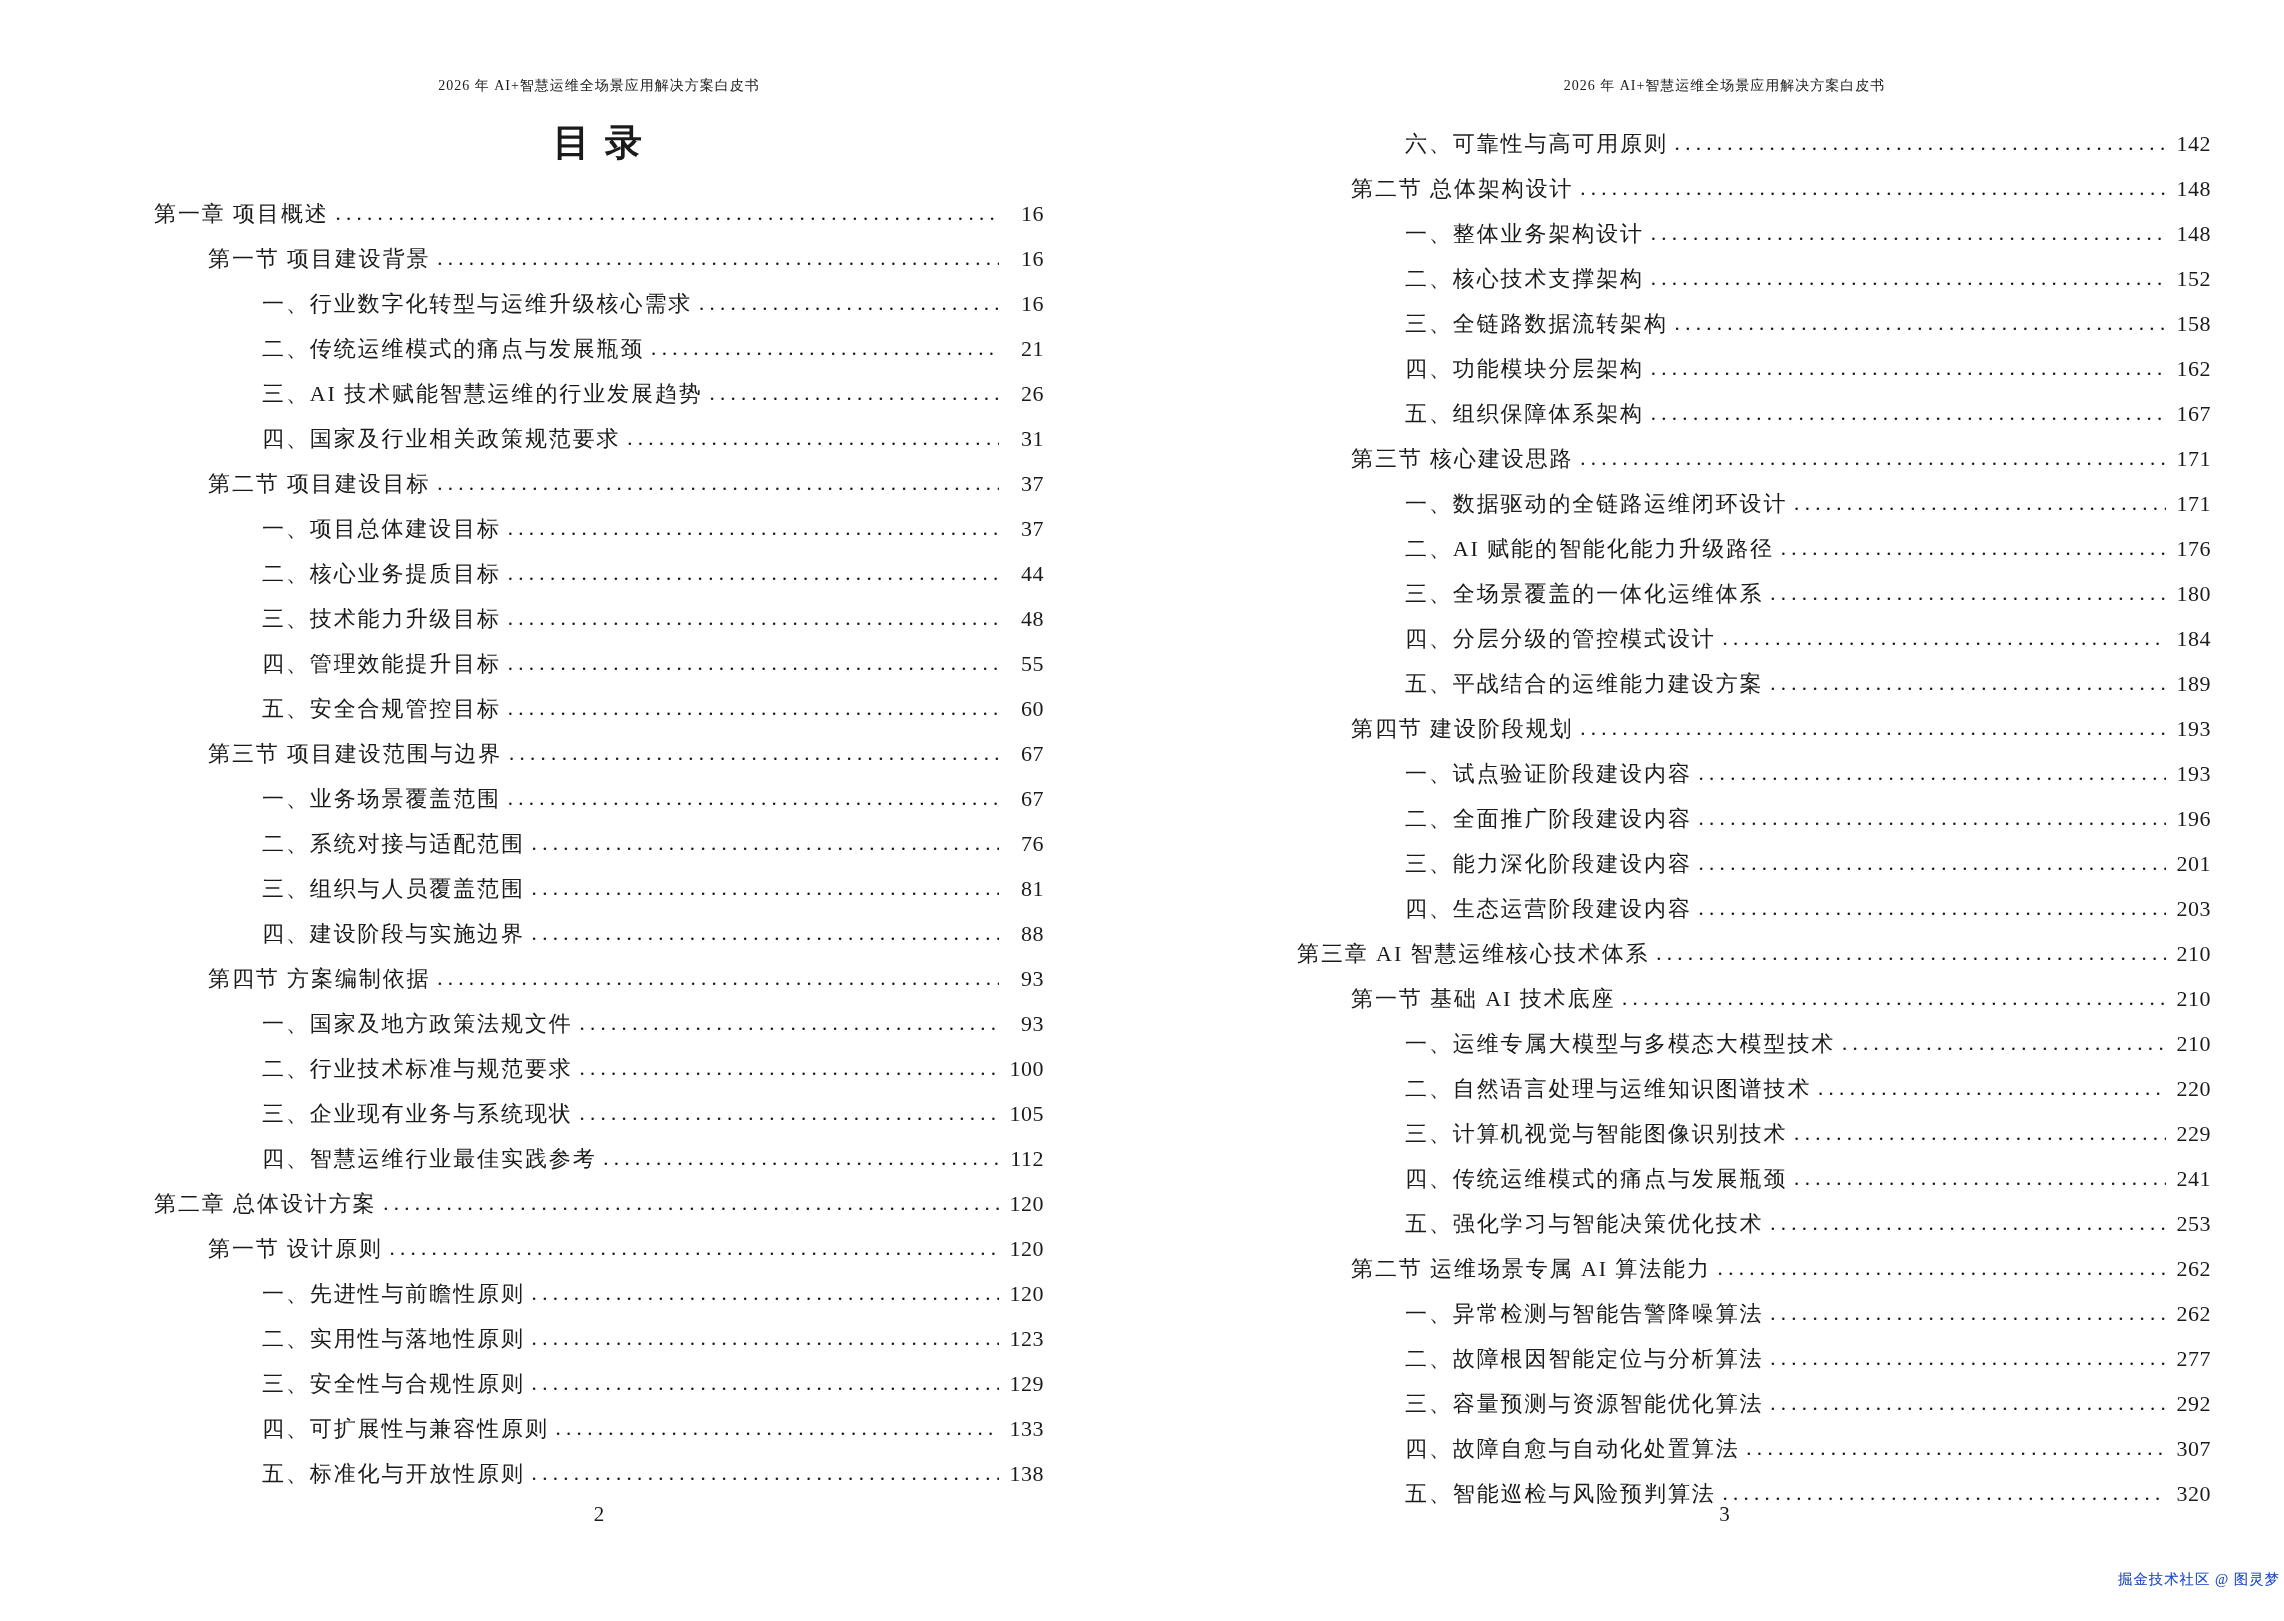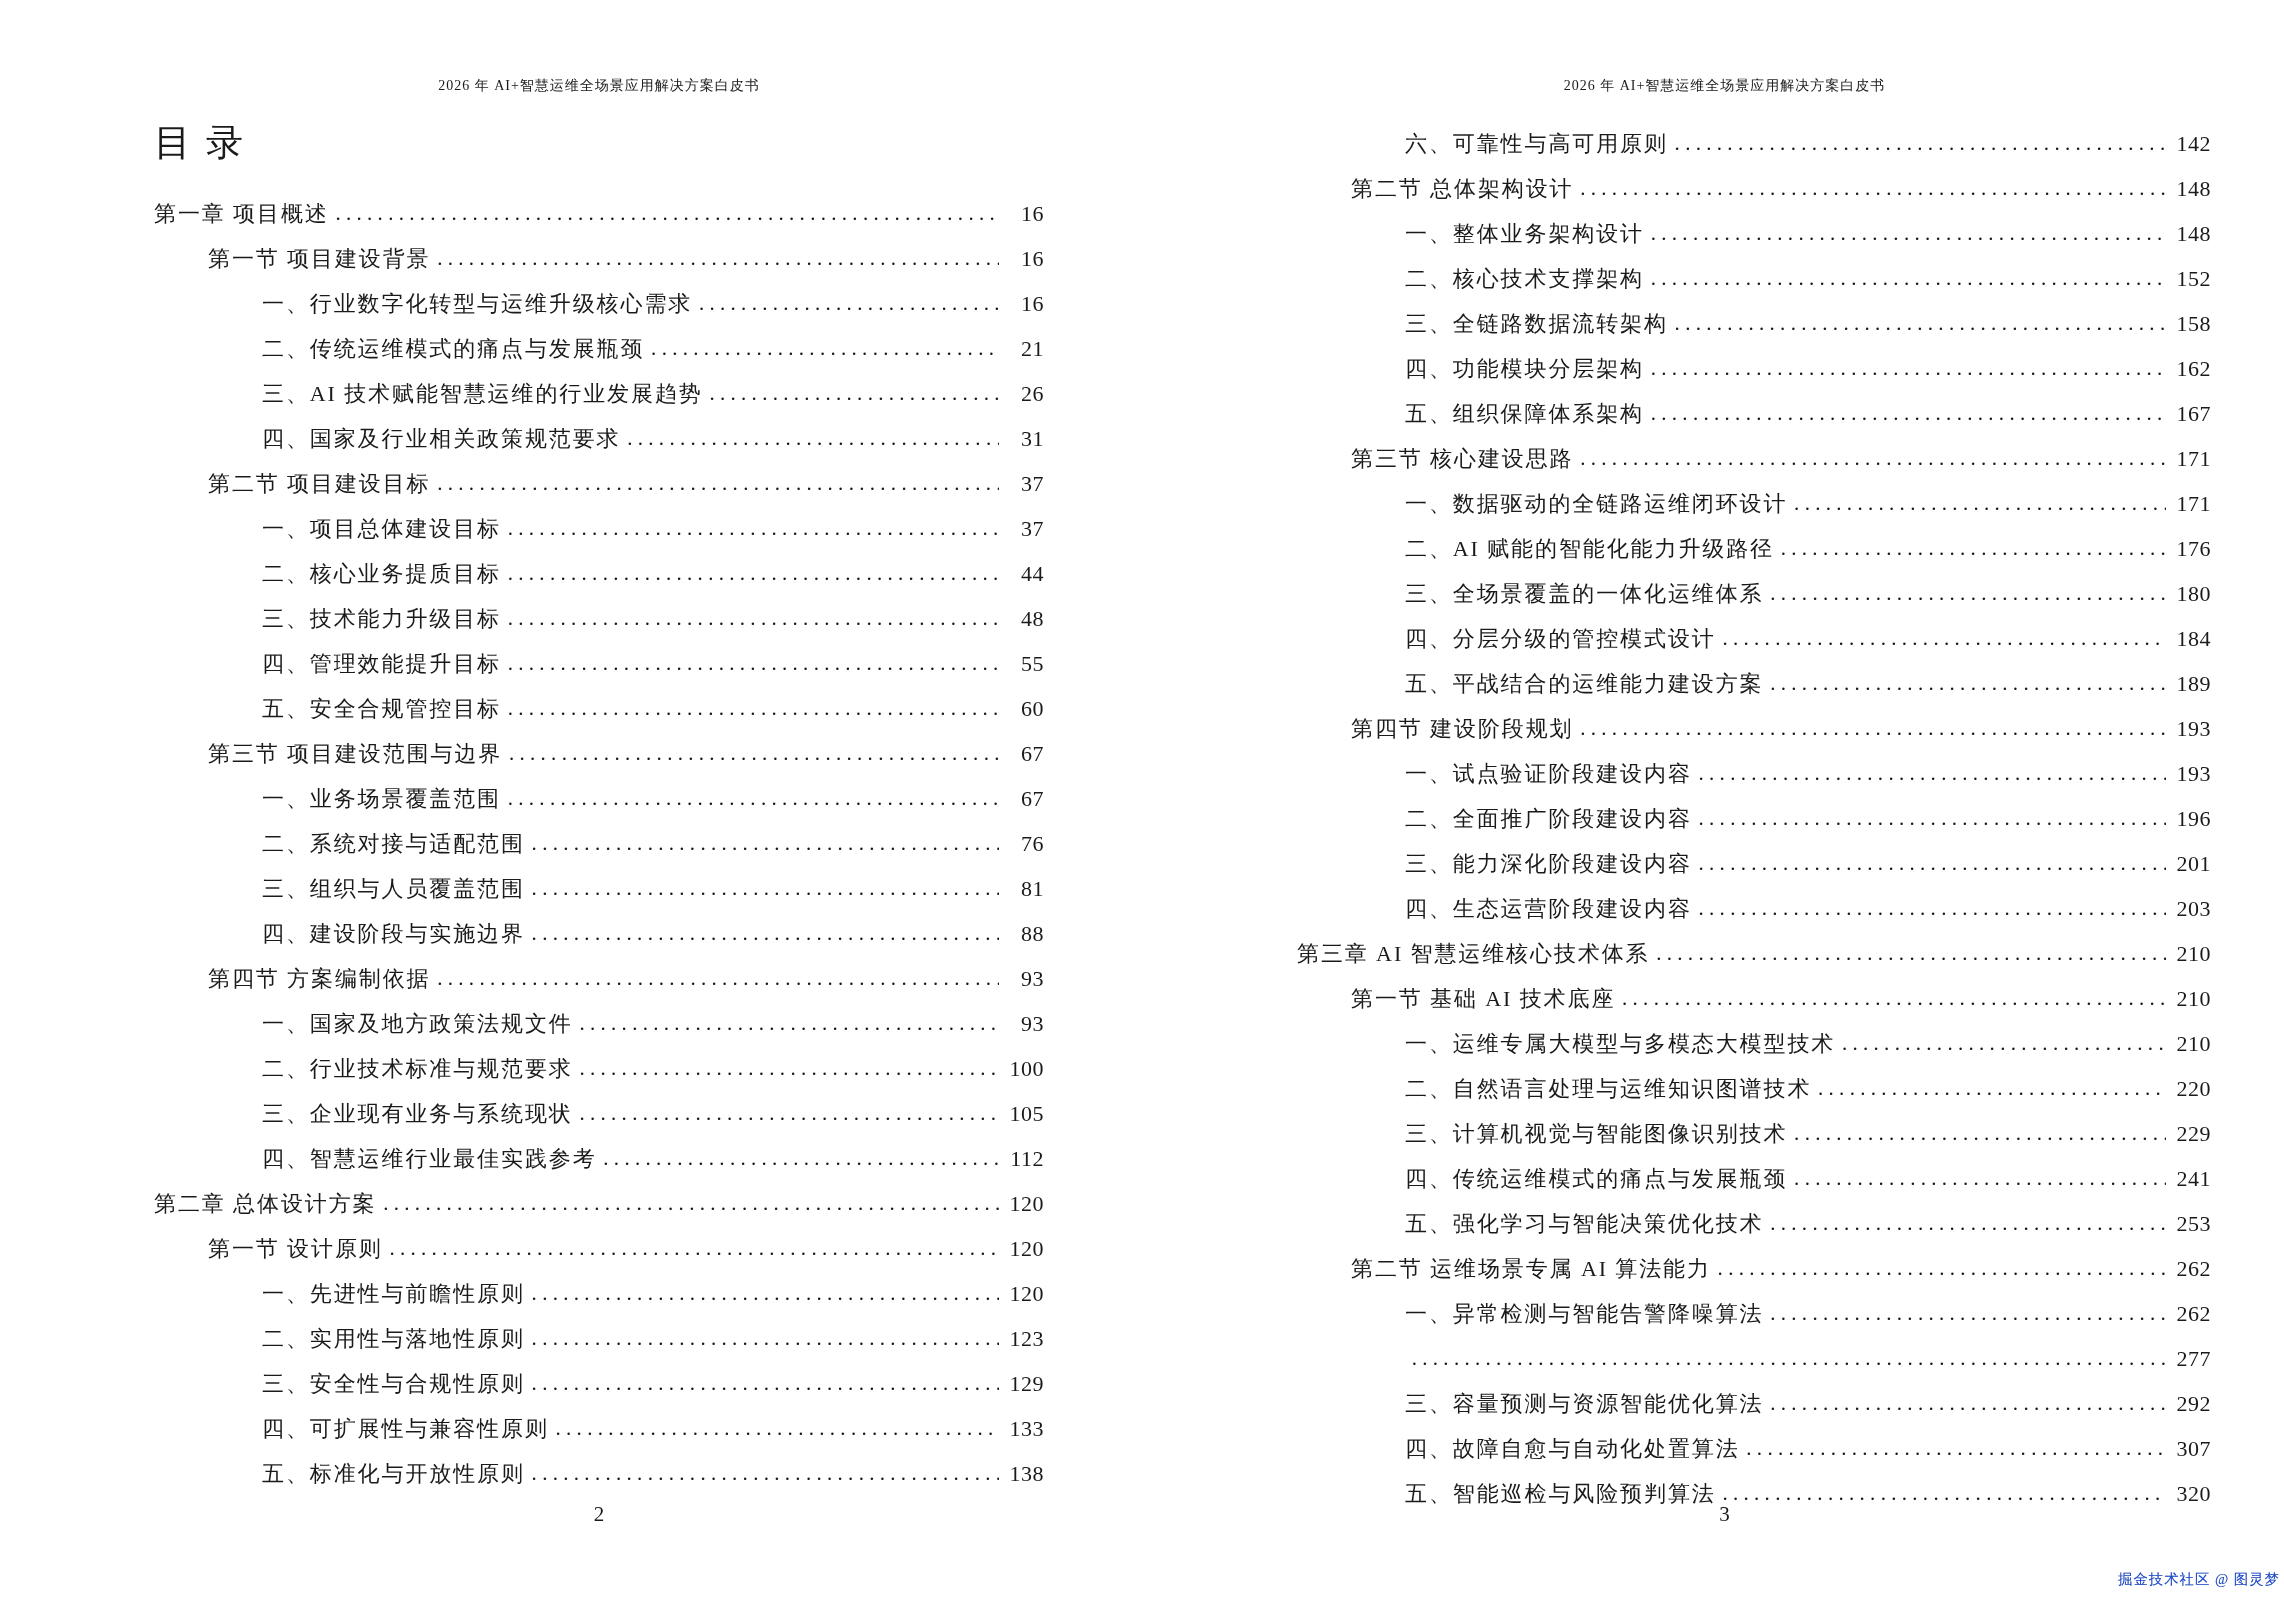--- a/index.html
+++ b/index.html
@@ -13,21 +13,22 @@
   }
   .running-header{
     position:absolute;top:77px;
     font-size:14px;letter-spacing:1px;
     text-align:center;white-space:nowrap;
   }
   #header-left{left:154px;width:890px;}
   #header-right{left:1267px;width:915px;}
   .toc-title{
     position:absolute;left:154px;top:118px;width:890px;
-    font-size:37px;font-weight:normal;letter-spacing:2.9px;
+    text-align:center;
+    font-size:37px;font-weight:bold;letter-spacing:2.9px;
   }
   .toc-list{position:absolute;}
   #list-left{left:154px;top:191px;width:890px;}
   #list-right{left:1297px;top:121px;width:914px;}
   .entry{
     display:flex;align-items:flex-end;
     height:45px;line-height:45px;
     font-size:22px;letter-spacing:1.9px;
     white-space:nowrap;overflow:hidden;
   }
@@ -342,20 +343,21 @@
     <span class="title">第二节 运维场景专属 AI 算法能力</span>
     <span class="dots">................................................................................................................................................................</span>
     <span class="num">262</span>
   </div>
       <div class="entry lvl-item">
     <span class="title">一、异常检测与智能告警降噪算法</span>
     <span class="dots">................................................................................................................................................................</span>
     <span class="num">262</span>
   </div>
       <div class="entry lvl-item">
+    <span class="title">二、故障根因智能定位与分析算法</span>
     <span class="dots">................................................................................................................................................................</span>
     <span class="num">277</span>
   </div>
       <div class="entry lvl-item">
     <span class="title">三、容量预测与资源智能优化算法</span>
     <span class="dots">................................................................................................................................................................</span>
     <span class="num">292</span>
   </div>
       <div class="entry lvl-item">
     <span class="title">四、故障自愈与自动化处置算法</span>

